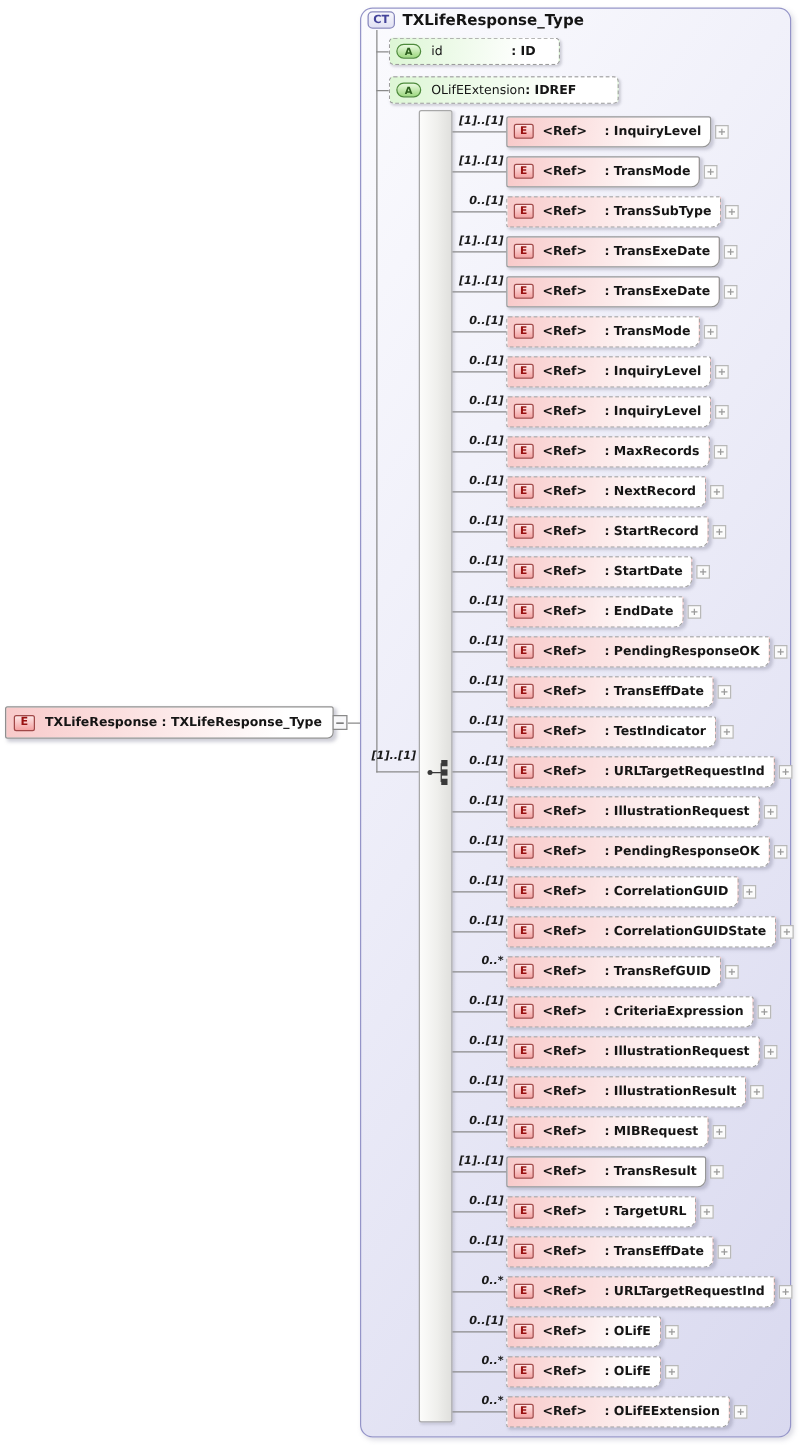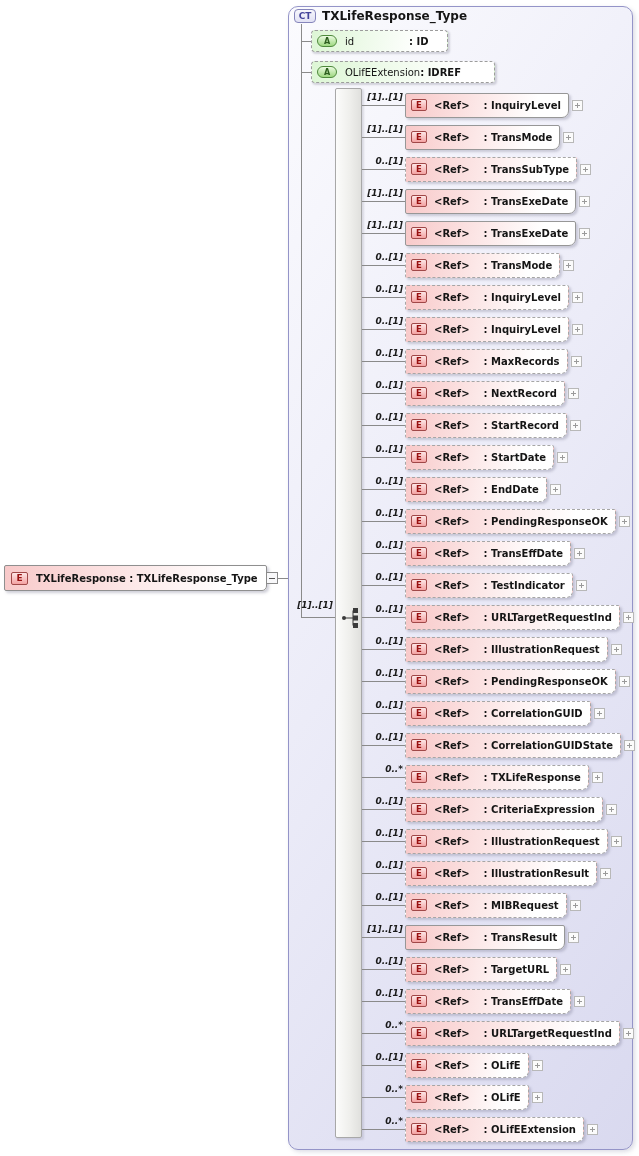--- a/index.html
+++ b/index.html
@@ -400,21 +400,21 @@
           <span class="ph"></span>
           <span class="pv"></span>
         </div>
   </div>
       <div class="el-row" style="top: 763px;">
     <span class="card">0..*</span>
     <span class="hline"></span>
     <div class="ebox opt">
       <span class="ebadge">E</span>
       <span class="eref">&lt;Ref&gt;</span>
-      <span class="ename">: TXLifeResponse</span>
+      <span class="ename">: TransRefGUID</span>
     </div>
     <div class="plus">
           <span class="ph"></span>
           <span class="pv"></span>
         </div>
   </div>
       <div class="el-row" style="top: 795px;">
     <span class="card">0..[1]</span>
     <span class="hline"></span>
     <div class="ebox opt">

